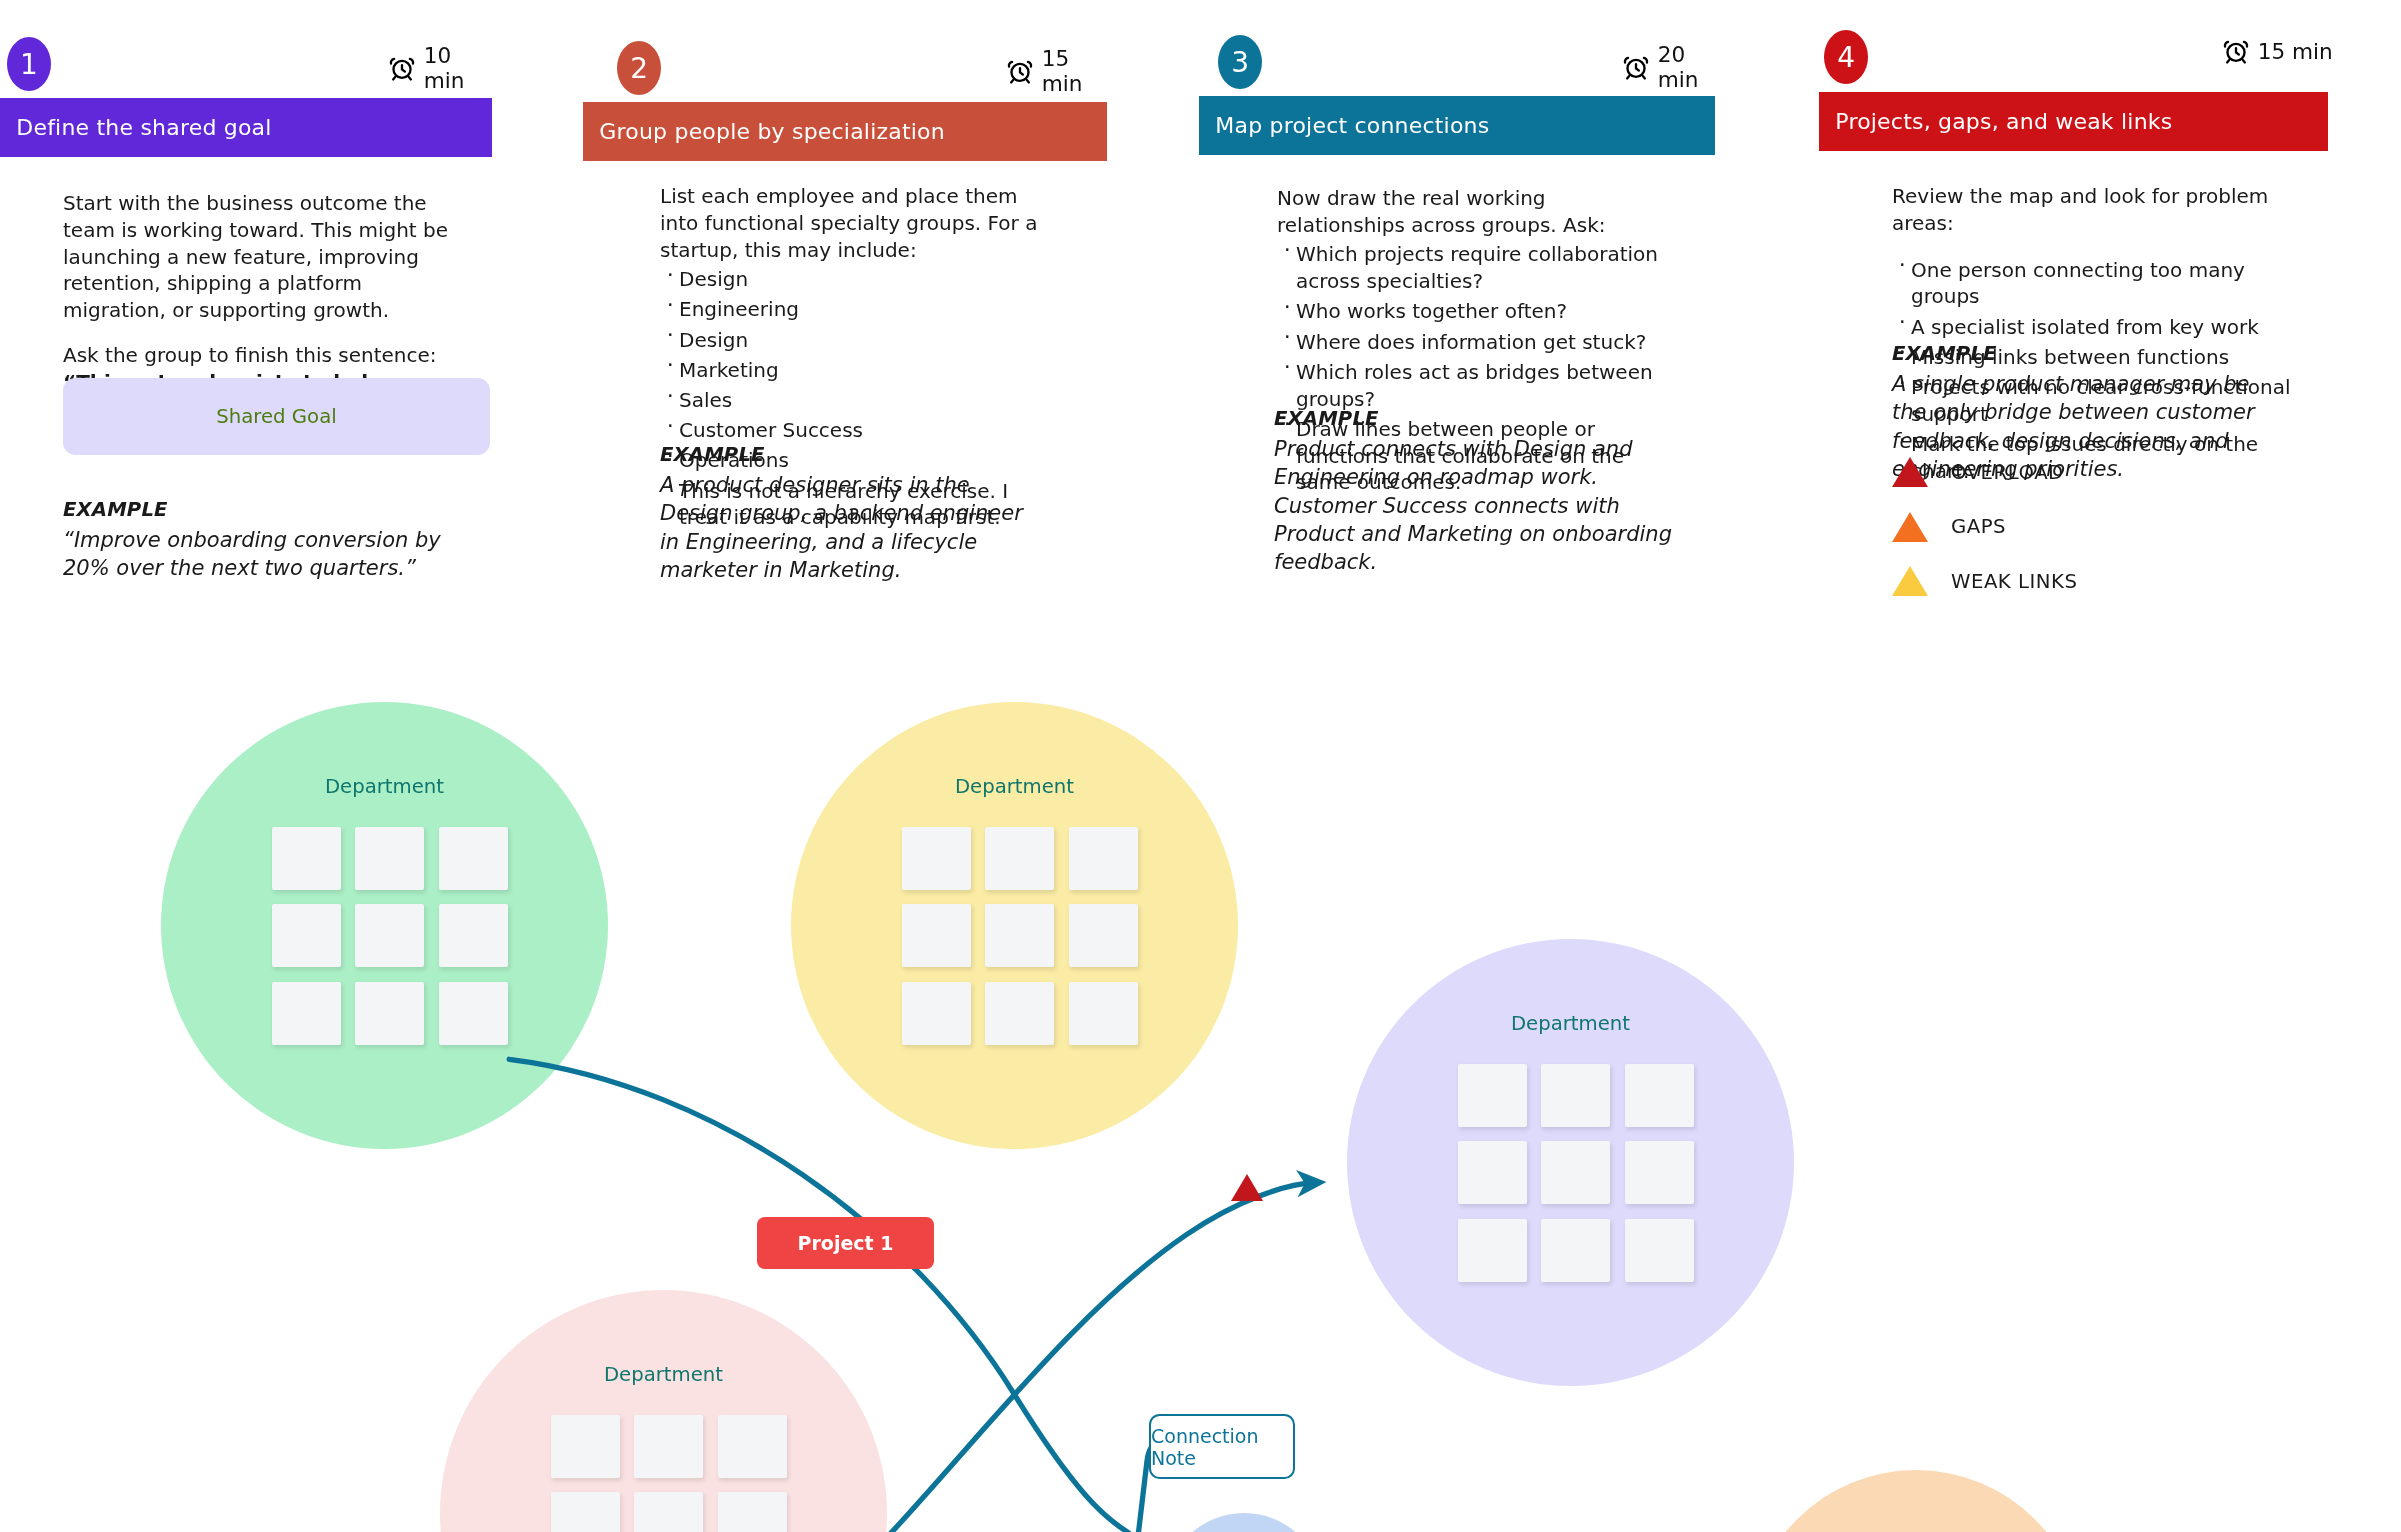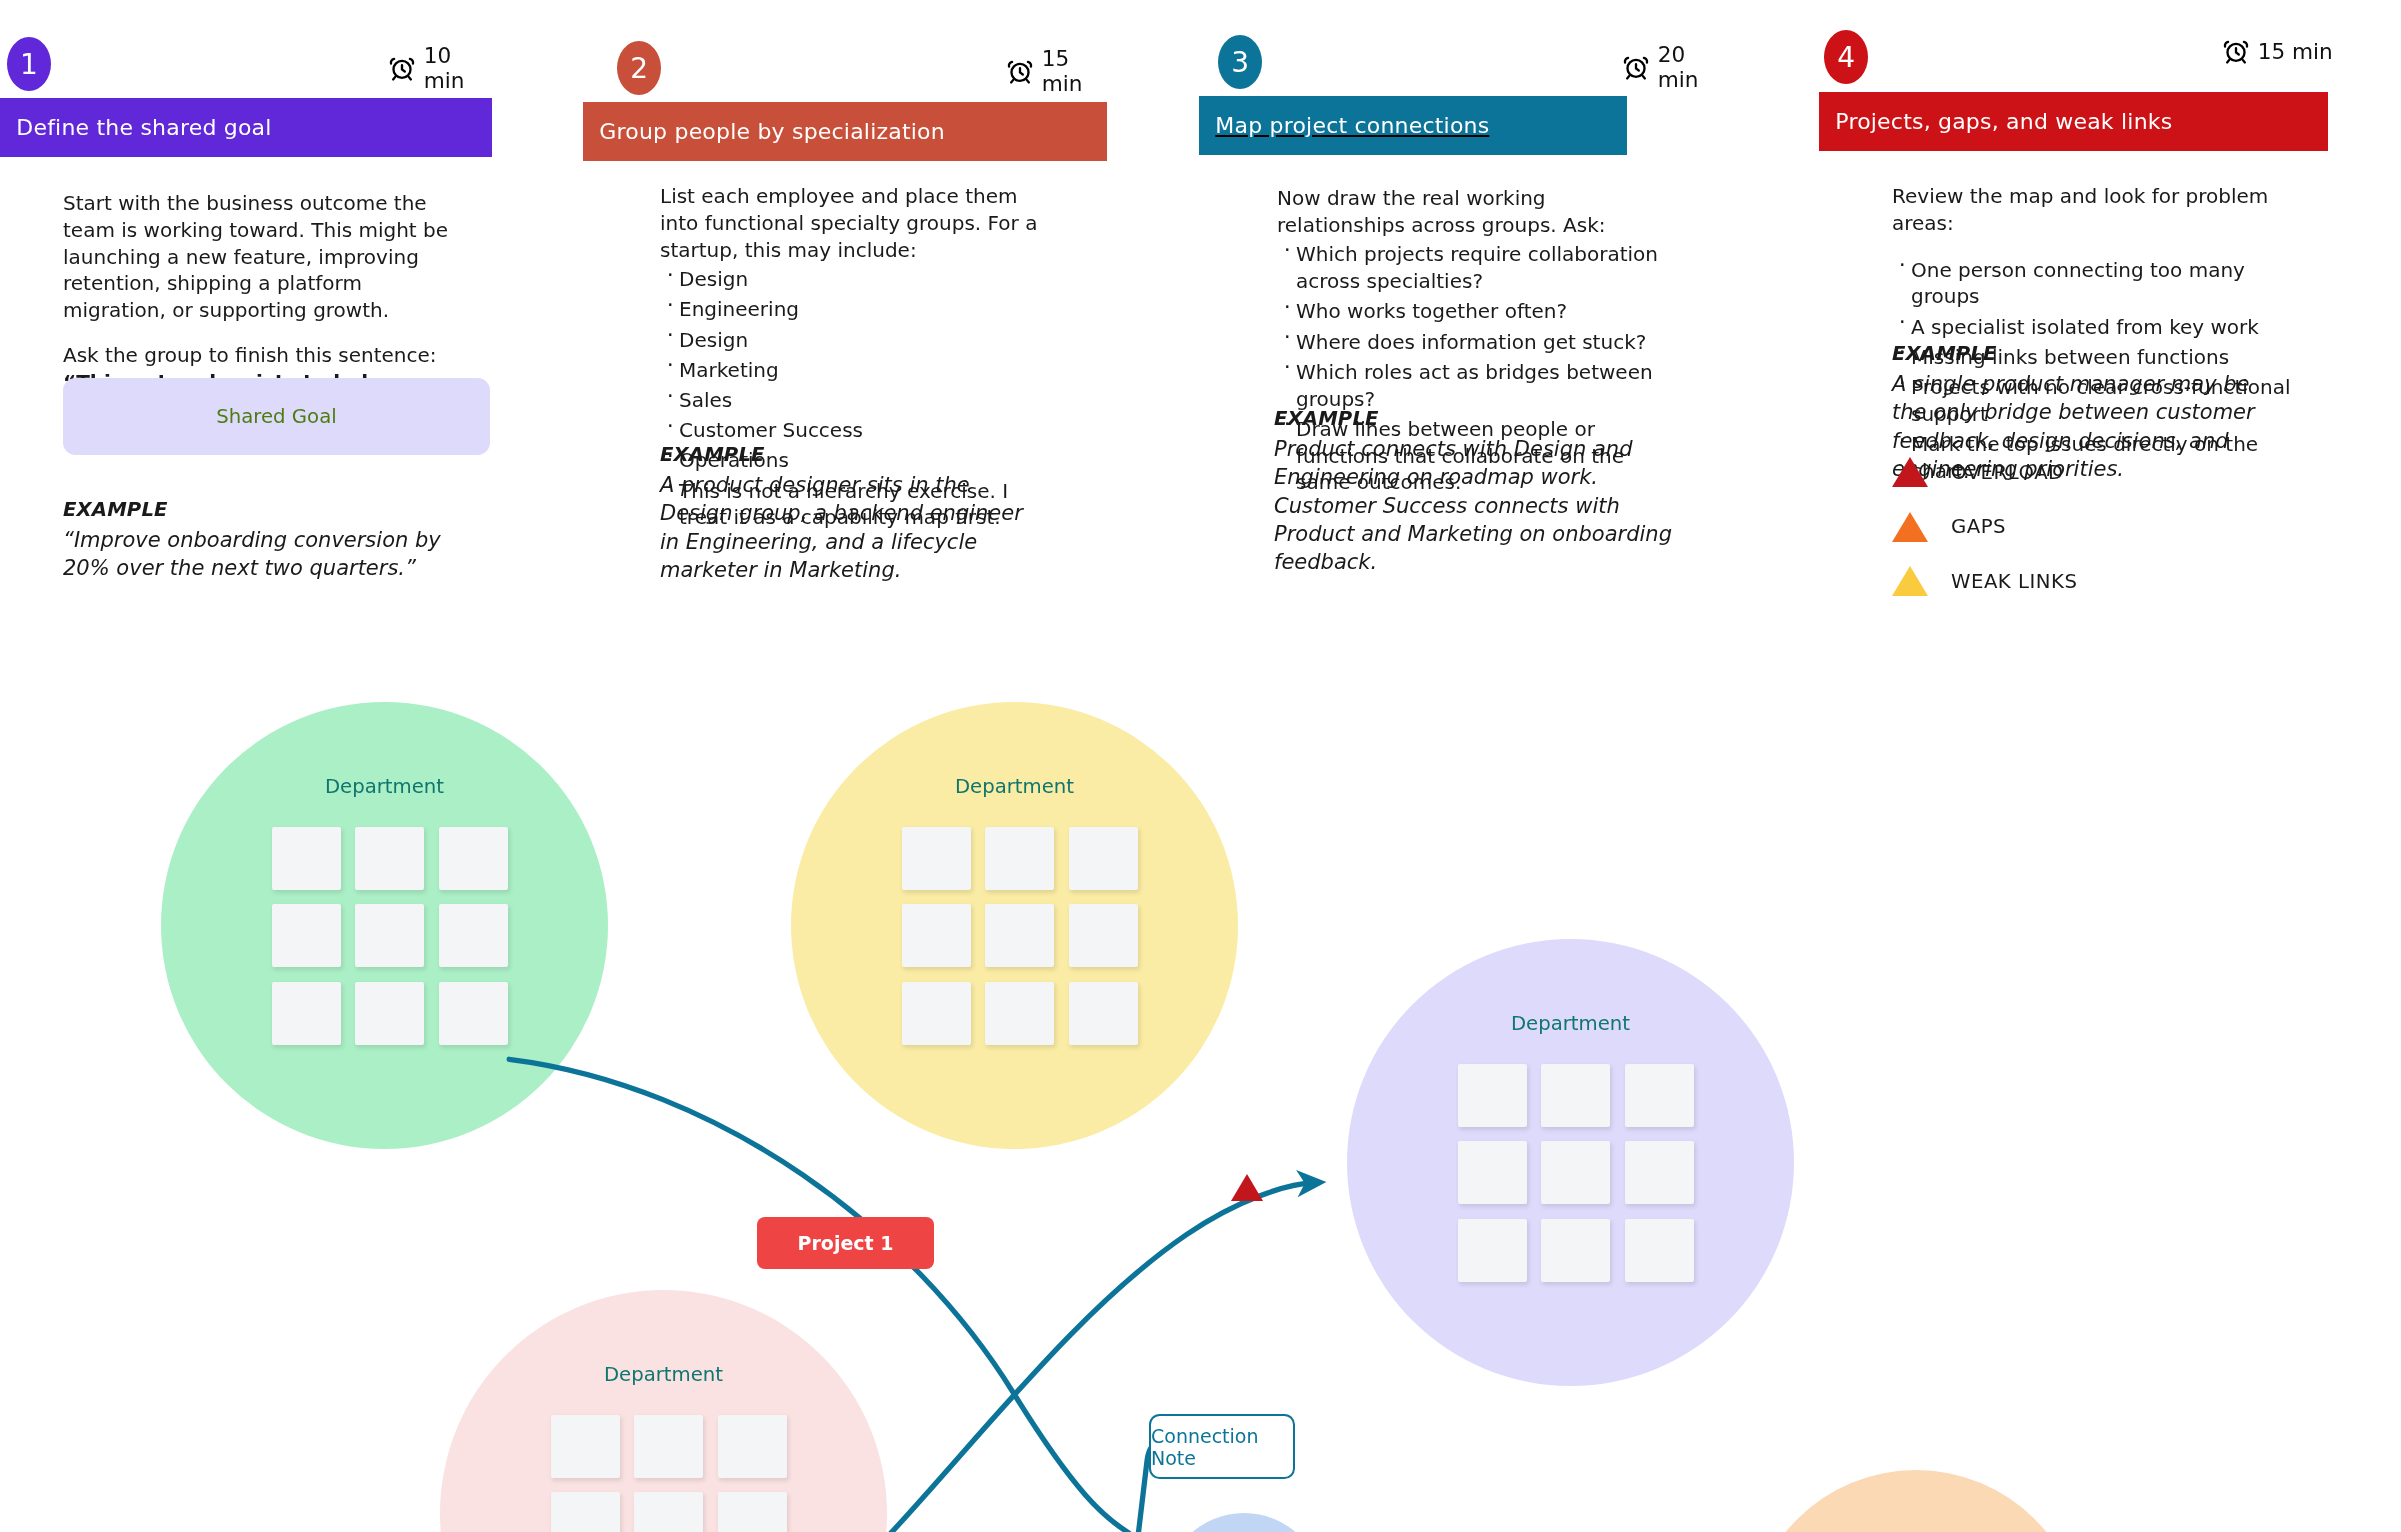--- a/index.html
+++ b/index.html
@@ -272,21 +272,21 @@
             <circle cx="12" cy="13.2" r="7.3" fill="none"></circle>
             <path d="M12 9.6 V13.2 L14.4 15"></path>
             <path d="M5.2 4.2 C3.2 4.6 2.2 6.4 2.6 8.2"></path>
             <path d="M18.8 4.2 C20.8 4.6 21.8 6.4 21.4 8.2"></path>
             <path d="M6.2 19.6 L4.4 21.8"></path>
             <path d="M17.8 19.6 L19.6 21.8"></path>
           </svg>
         </span>
         <span>20 min</span>
       </div>
-      <div class="band" style="left:0px;top:96px;width:428px;background:#0D7499;text-decoration:underline;">
+      <div class="band" style="left:0px;top:96px;width:516px;background:#0D7499;">
         <span class="band-title">Map project connections</span>
       </div>
     </div>
 
     <div class="body-txt" style="left:78px;top:185px;width:399px;">
       <p style="margin-bottom:2.9px;">Now draw the real working relationships across groups. Ask:</p>
       <ul class="blist">
         <li>Which projects require collaboration across specialties?</li>
         <li>Who works together often?</li>
         <li>Where does information get stuck?</li>

